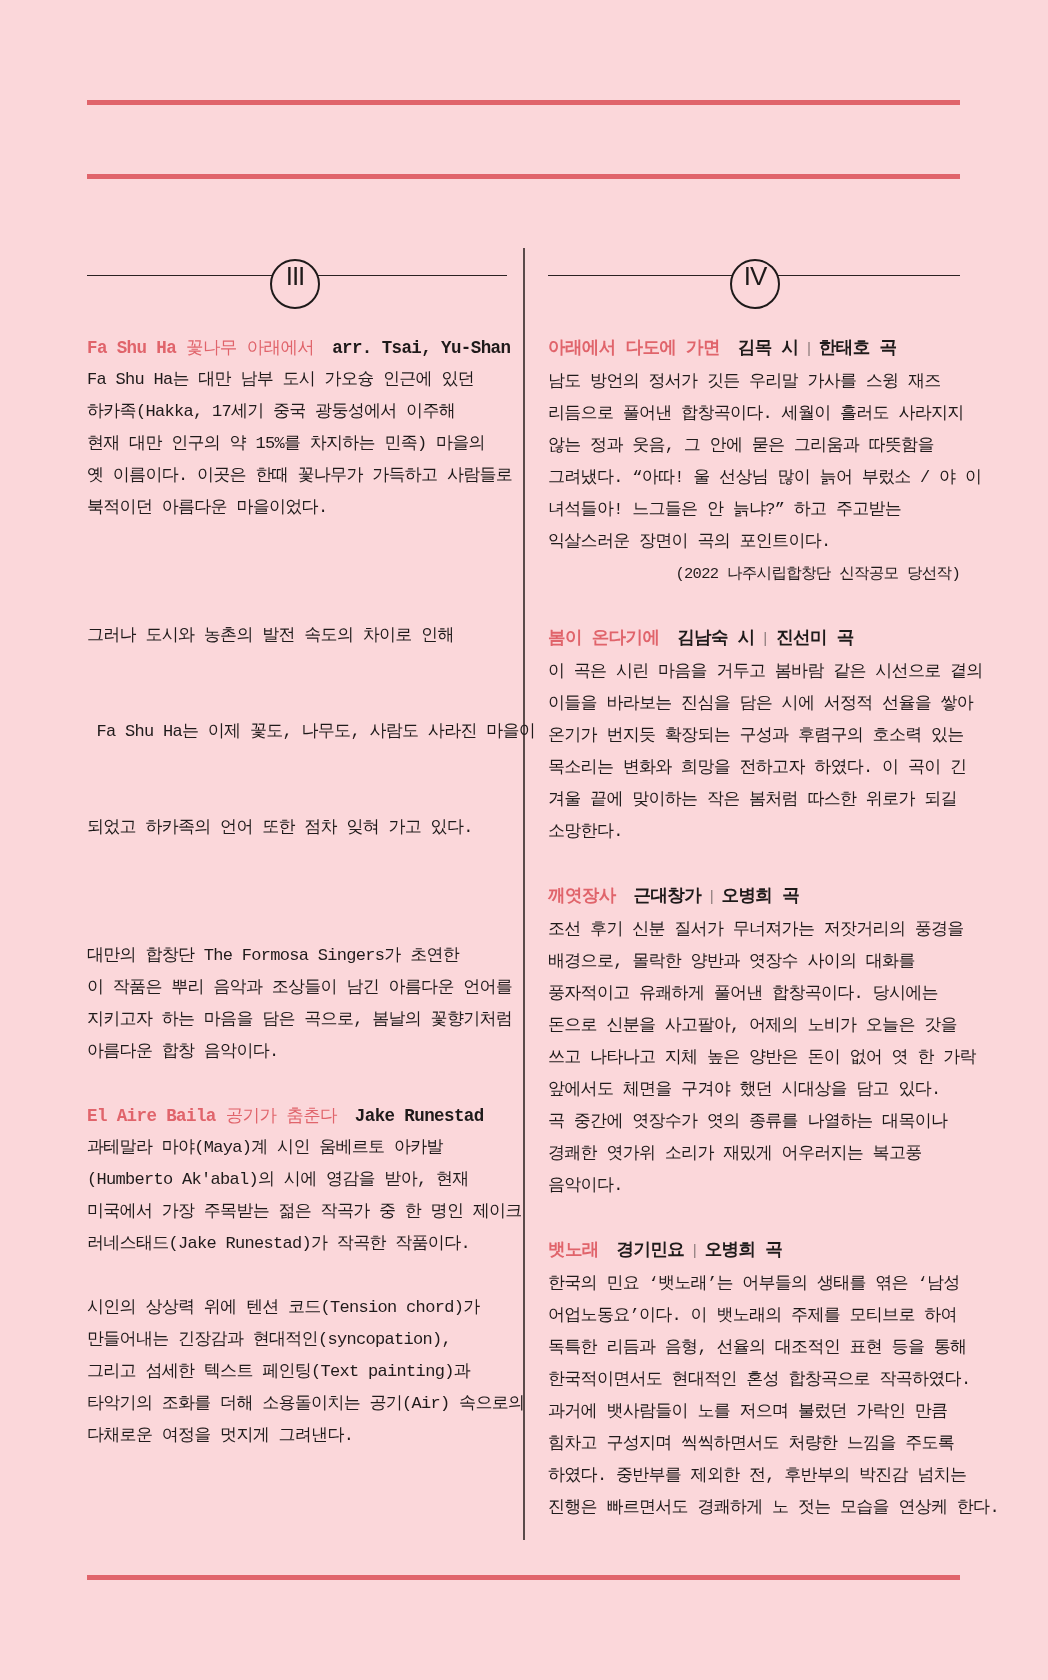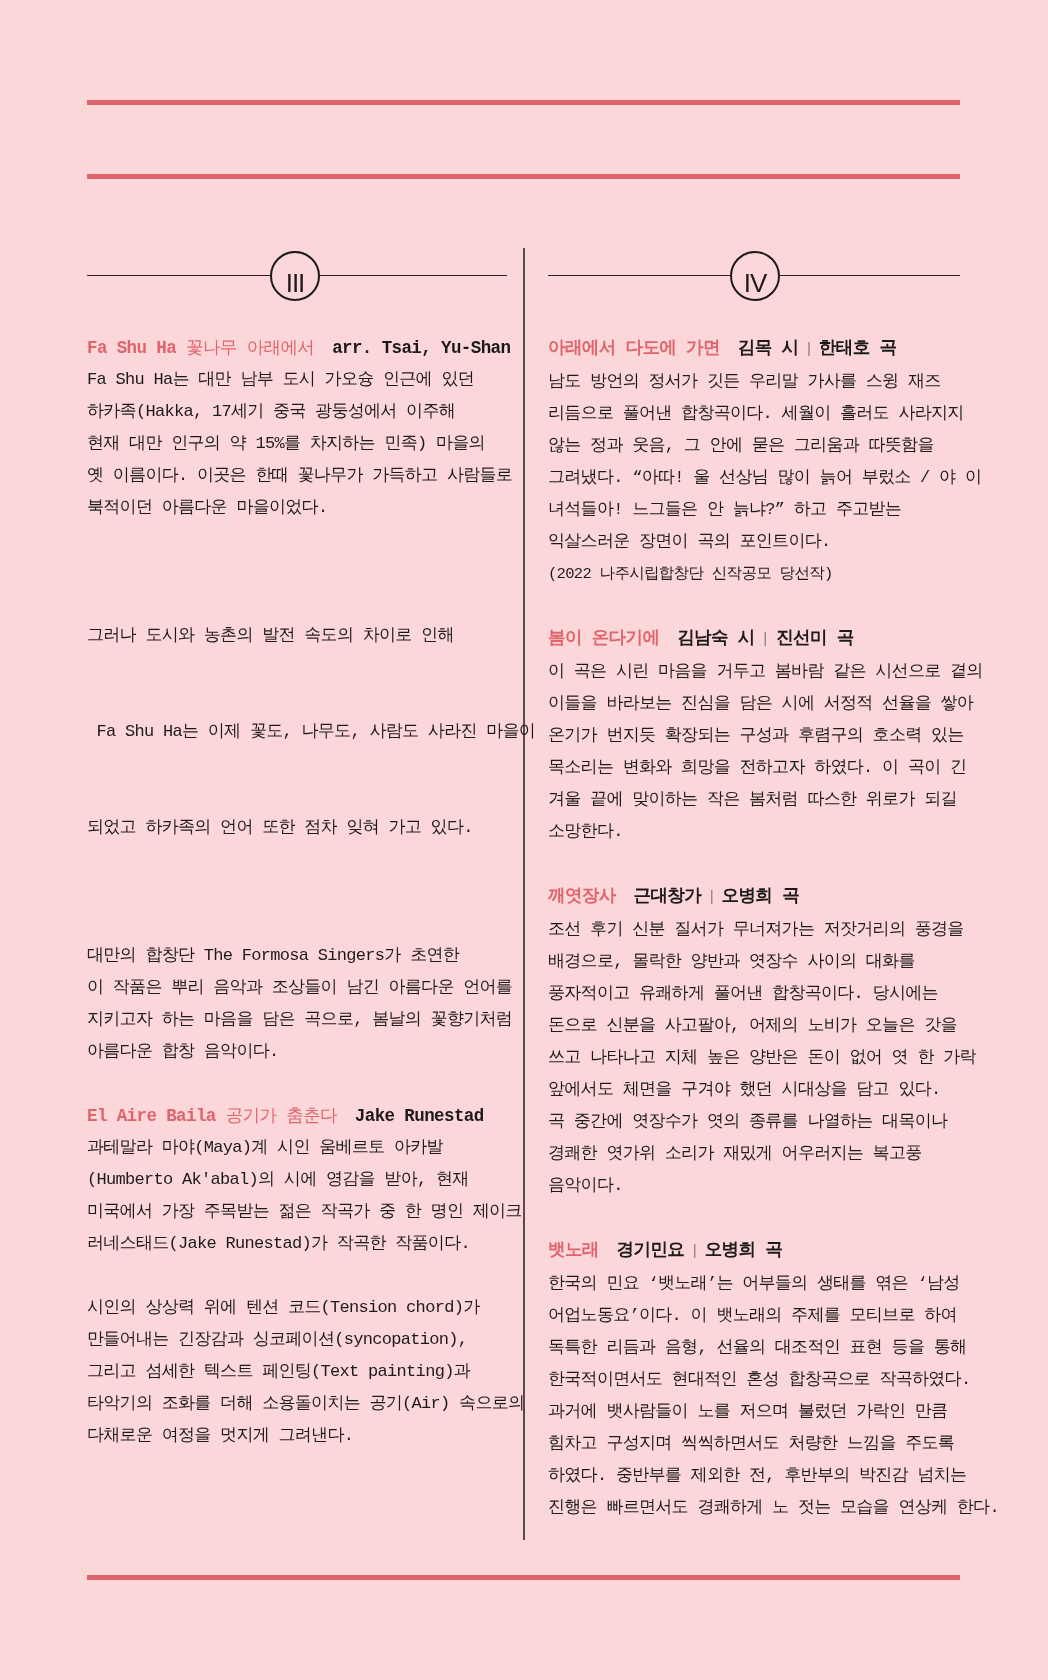--- a/index.html
+++ b/index.html
@@ -24,43 +24,43 @@
     }
     .col.left { left: 87px; }
     .col.right { left: 548px; width: 412px; }
     .numeral-row {
       position: relative; height: 56px; margin-bottom: 28px;
     }
     .numeral-row .line {
       position: absolute; top: 27px; left: 0; right: 0; height: 1.4px; background: #2a2222;
     }
     .numeral-row .circle {
-      position: absolute; top: 3px; width: 46px; height: 46px;
+      position: absolute; top: 11px; width: 46px; height: 46px;
       border: 2px solid #1e1a1a; border-radius: 50%;
       background: #fbd7da;
-      display: flex; align-items: flex-end; justify-content: center;
+      display: flex; align-items: flex-start; justify-content: center;
       font-family: "Liberation Sans", sans-serif;
       font-size: 26px; font-weight: 300; letter-spacing: -1px; color: #1e1a1a;
     }
     .piece { margin-bottom: 32px; font-family: Liberation Mono, monospace; }
     .piece-title {
       font-size: 17.5px; line-height: 32px; white-space: nowrap;
       letter-spacing: -0.6px;
     }
     .t-name { color: #e0646b; font-weight: bold; }
     .t-kor { color: #e0646b; font-weight: normal; }
     .t-credit { color: #1e1a1a; font-weight: bold; margin-left: 8px; }
     .t-sep { color: #8a7a7a; font-weight: normal; margin: 0 6px; font-size: 15px; }
     .para {
       font-size: 17px; line-height: 32px; letter-spacing: -0.7px;
       white-space: nowrap; margin-bottom: 32px;
     }
     .para:last-child { margin-bottom: 0; }
     .para .ln { display: block; }
-    .para .ln.small { font-size: 15.5px; }
+    .para .ln.small { font-size: 15.5px; text-align: right; }
   </style>
 </head>
 <body>
 
 <div class="rule" style="top:100px;"></div>
 <div class="rule" style="top:174px;"></div>
 
 <div class="vdivider"></div>
 
 <div class="col left">
@@ -104,21 +104,21 @@
       <span class="t-credit">Jake Runestad</span>
     </div>
     <div class="para">
       <span class="ln">과테말라 마야(Maya)계 시인 움베르토 아카발</span>
       <span class="ln">(Humberto Ak'abal)의 시에 영감을 받아, 현재</span>
       <span class="ln">미국에서 가장 주목받는 젊은 작곡가 중 한 명인 제이크</span>
       <span class="ln">러네스태드(Jake Runestad)가 작곡한 작품이다.</span>
     </div>
     <div class="para">
       <span class="ln">시인의 상상력 위에 텐션 코드(Tension chord)가</span>
-      <span class="ln">만들어내는 긴장감과 싱코페이션(syncopation),</span>
+      <span class="ln">만들어내는 긴장감과 현대적인(syncopation),</span>
       <span class="ln">그리고 섬세한 텍스트 페인팅(Text painting)과</span>
       <span class="ln">타악기의 조화를 더해 소용돌이치는 공기(Air) 속으로의</span>
       <span class="ln">다채로운 여정을 멋지게 그려낸다.</span>
     </div>
   </div>
 </div>
 
 <div class="col right">
   <div class="numeral-row">
     <div class="line"></div>

